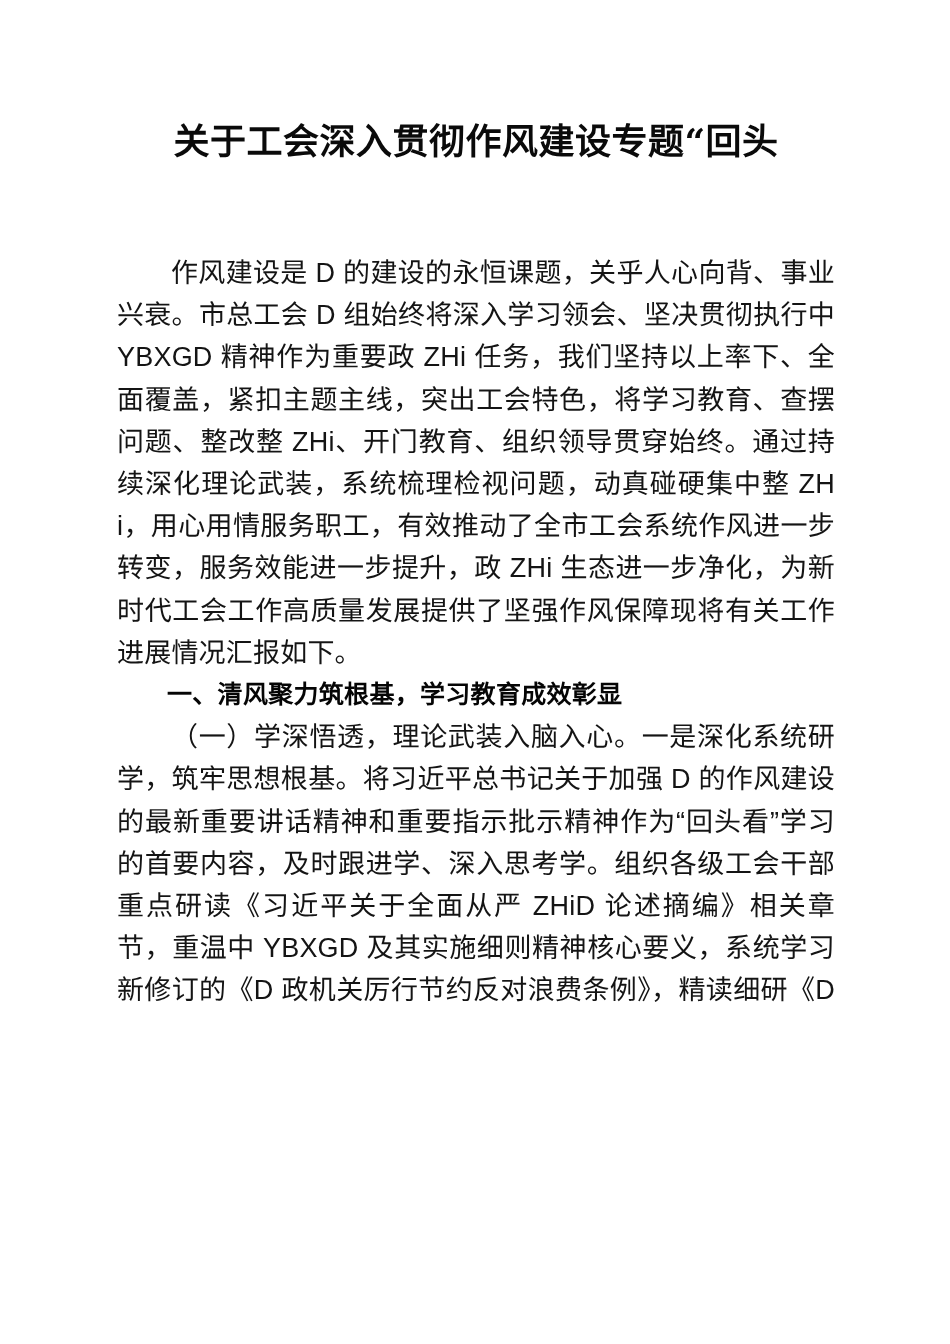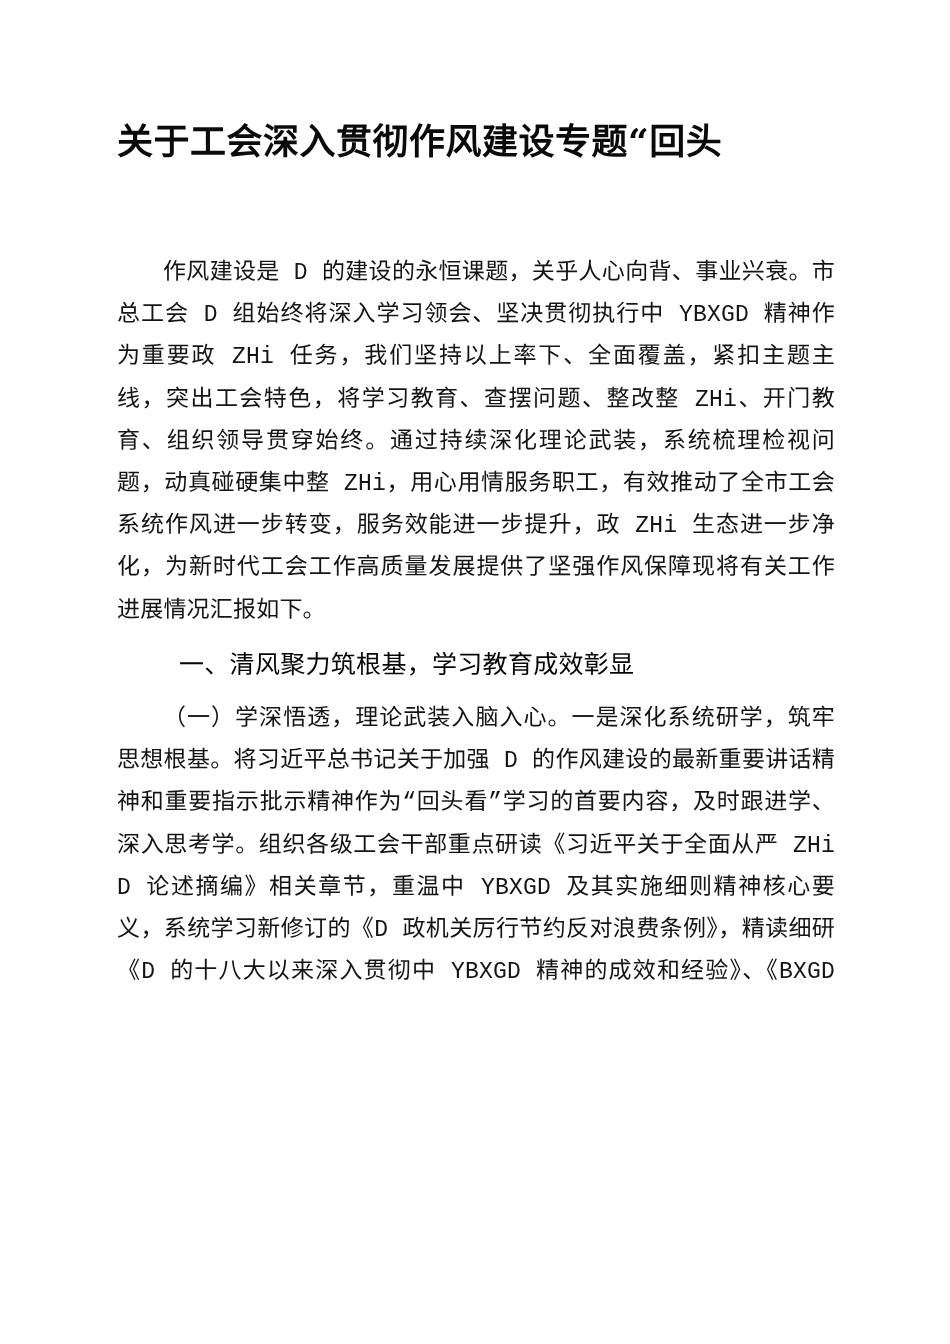--- a/index.html
+++ b/index.html
@@ -27,60 +27,61 @@
     position: absolute;
     left: 117px;
     top: 0;
     width: 718px;
   }
 
   
   .doc-title {
     margin: 0;
     padding-top: 108px;
+    text-align: center;
     font-family: "DejaVu Serif", "Liberation Serif", serif;
     font-weight: 700;
     font-size: 36px;
     line-height: 66px;
     letter-spacing: 0.5px;
     color: #0a0a0a;
     text-rendering: optimizeLegibility;
   }
 
   
   .title-gap {
     height: 78px;
   }
 
   
   .body-para {
     margin: 0;
-    font-family: Liberation Mono, monospace;
-    font-size: 23px;
+    font-family: Liberation Sans, sans-serif;
+    font-size: 27px;
     line-height: 42.2px;
     text-align: justify;
     text-justify: inter-ideograph;
     text-indent: 2em;
     color: #141414;
     letter-spacing: 0.2px;
     word-break: break-all;
     overflow-wrap: break-word;
   }
 
   
   .body-para.clipped {
     max-height: 300px;
     overflow: hidden;
   }
 
   
   .section-heading {
-    margin: 12px;
+    margin: 0;
     font-family: "DejaVu Sans", "Liberation Sans", sans-serif;
-    font-weight: 400;
+    font-weight: 700;
     font-size: 25px;
     line-height: 42.2px;
     text-indent: 2em;
     text-align: left;
     color: #050505;
     letter-spacing: 0.3px;
   }
 </style>
 </head>
 <body>

